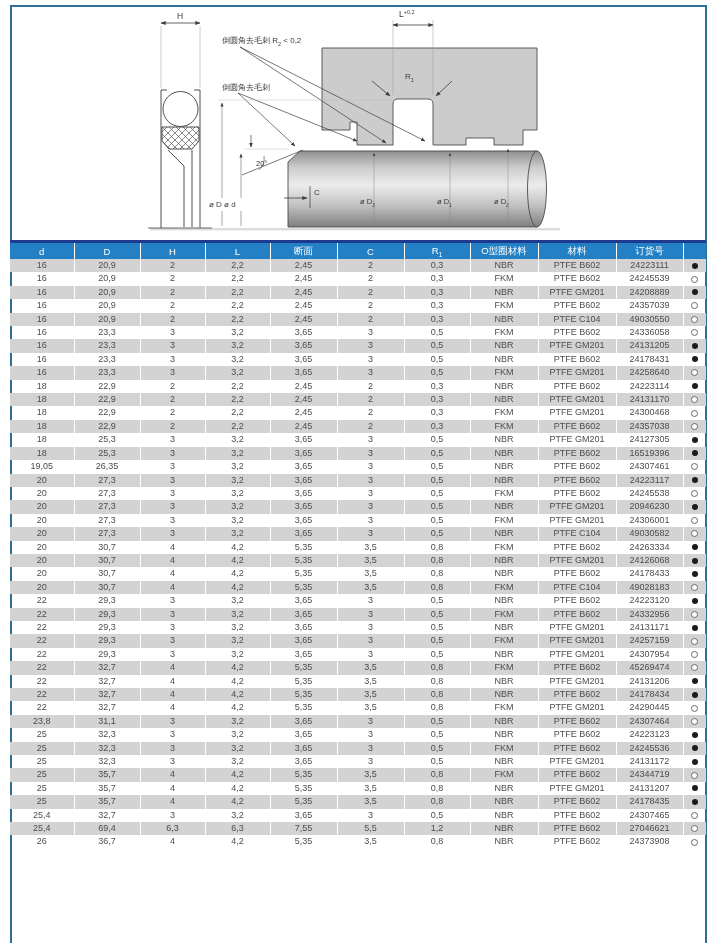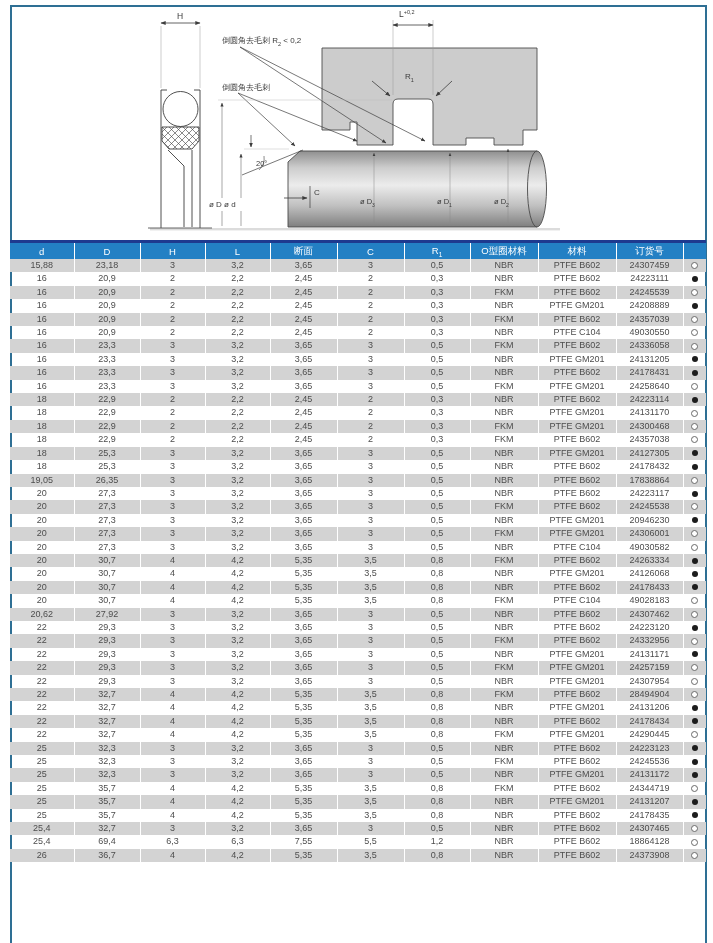--- a/index.html
+++ b/index.html
@@ -163,33 +163,20 @@
           <th>C</th>
           <th>R<sub>1</sub></th>
           <th>O型圈材料</th>
           <th>材料</th>
           <th>订货号</th>
           <th></th>
         </tr>
     </thead>
     <tbody id="table-body">
         <tr>
-          <td>15,88</td>
-          <td>23,18</td>
-          <td>3</td>
-          <td>3,2</td>
-          <td>3,65</td>
-          <td>3</td>
-          <td>0,5</td>
-          <td>NBR</td>
-          <td>PTFE B602</td>
-          <td>24307459</td>
-          <td><span class="dot open"></span></td>
-        </tr>
-        <tr>
           <td>16</td>
           <td>20,9</td>
           <td>2</td>
           <td>2,2</td>
           <td>2,45</td>
           <td>2</td>
           <td>0,3</td>
           <td>NBR</td>
           <td>PTFE B602</td>
           <td>24223111</td>
@@ -367,34 +354,34 @@
         <tr>
           <td>18</td>
           <td>25,3</td>
           <td>3</td>
           <td>3,2</td>
           <td>3,65</td>
           <td>3</td>
           <td>0,5</td>
           <td>NBR</td>
           <td>PTFE B602</td>
-          <td>24178432</td>
+          <td>16519396</td>
           <td><span class="dot filled"></span></td>
         </tr>
         <tr>
           <td>19,05</td>
           <td>26,35</td>
           <td>3</td>
           <td>3,2</td>
           <td>3,65</td>
           <td>3</td>
           <td>0,5</td>
           <td>NBR</td>
           <td>PTFE B602</td>
-          <td>17838864</td>
+          <td>24307461</td>
           <td><span class="dot open"></span></td>
         </tr>
         <tr>
           <td>20</td>
           <td>27,3</td>
           <td>3</td>
           <td>3,2</td>
           <td>3,65</td>
           <td>3</td>
           <td>0,5</td>
@@ -501,33 +488,20 @@
           <td>4,2</td>
           <td>5,35</td>
           <td>3,5</td>
           <td>0,8</td>
           <td>FKM</td>
           <td>PTFE C104</td>
           <td>49028183</td>
           <td><span class="dot open"></span></td>
         </tr>
         <tr>
-          <td>20,62</td>
-          <td>27,92</td>
-          <td>3</td>
-          <td>3,2</td>
-          <td>3,65</td>
-          <td>3</td>
-          <td>0,5</td>
-          <td>NBR</td>
-          <td>PTFE B602</td>
-          <td>24307462</td>
-          <td><span class="dot open"></span></td>
-        </tr>
-        <tr>
           <td>22</td>
           <td>29,3</td>
           <td>3</td>
           <td>3,2</td>
           <td>3,65</td>
           <td>3</td>
           <td>0,5</td>
           <td>NBR</td>
           <td>PTFE B602</td>
           <td>24223120</td>
@@ -588,21 +562,21 @@
         <tr>
           <td>22</td>
           <td>32,7</td>
           <td>4</td>
           <td>4,2</td>
           <td>5,35</td>
           <td>3,5</td>
           <td>0,8</td>
           <td>FKM</td>
           <td>PTFE B602</td>
-          <td>28494904</td>
+          <td>45269474</td>
           <td><span class="dot open"></span></td>
         </tr>
         <tr>
           <td>22</td>
           <td>32,7</td>
           <td>4</td>
           <td>4,2</td>
           <td>5,35</td>
           <td>3,5</td>
           <td>0,8</td>
@@ -628,20 +602,33 @@
           <td>22</td>
           <td>32,7</td>
           <td>4</td>
           <td>4,2</td>
           <td>5,35</td>
           <td>3,5</td>
           <td>0,8</td>
           <td>FKM</td>
           <td>PTFE GM201</td>
           <td>24290445</td>
+          <td><span class="dot open"></span></td>
+        </tr>
+        <tr>
+          <td>23,8</td>
+          <td>31,1</td>
+          <td>3</td>
+          <td>3,2</td>
+          <td>3,65</td>
+          <td>3</td>
+          <td>0,5</td>
+          <td>NBR</td>
+          <td>PTFE B602</td>
+          <td>24307464</td>
           <td><span class="dot open"></span></td>
         </tr>
         <tr>
           <td>25</td>
           <td>32,3</td>
           <td>3</td>
           <td>3,2</td>
           <td>3,65</td>
           <td>3</td>
           <td>0,5</td>
@@ -731,21 +718,21 @@
         <tr>
           <td>25,4</td>
           <td>69,4</td>
           <td>6,3</td>
           <td>6,3</td>
           <td>7,55</td>
           <td>5,5</td>
           <td>1,2</td>
           <td>NBR</td>
           <td>PTFE B602</td>
-          <td>18864128</td>
+          <td>27046621</td>
           <td><span class="dot open"></span></td>
         </tr>
         <tr>
           <td>26</td>
           <td>36,7</td>
           <td>4</td>
           <td>4,2</td>
           <td>5,35</td>
           <td>3,5</td>
           <td>0,8</td>

